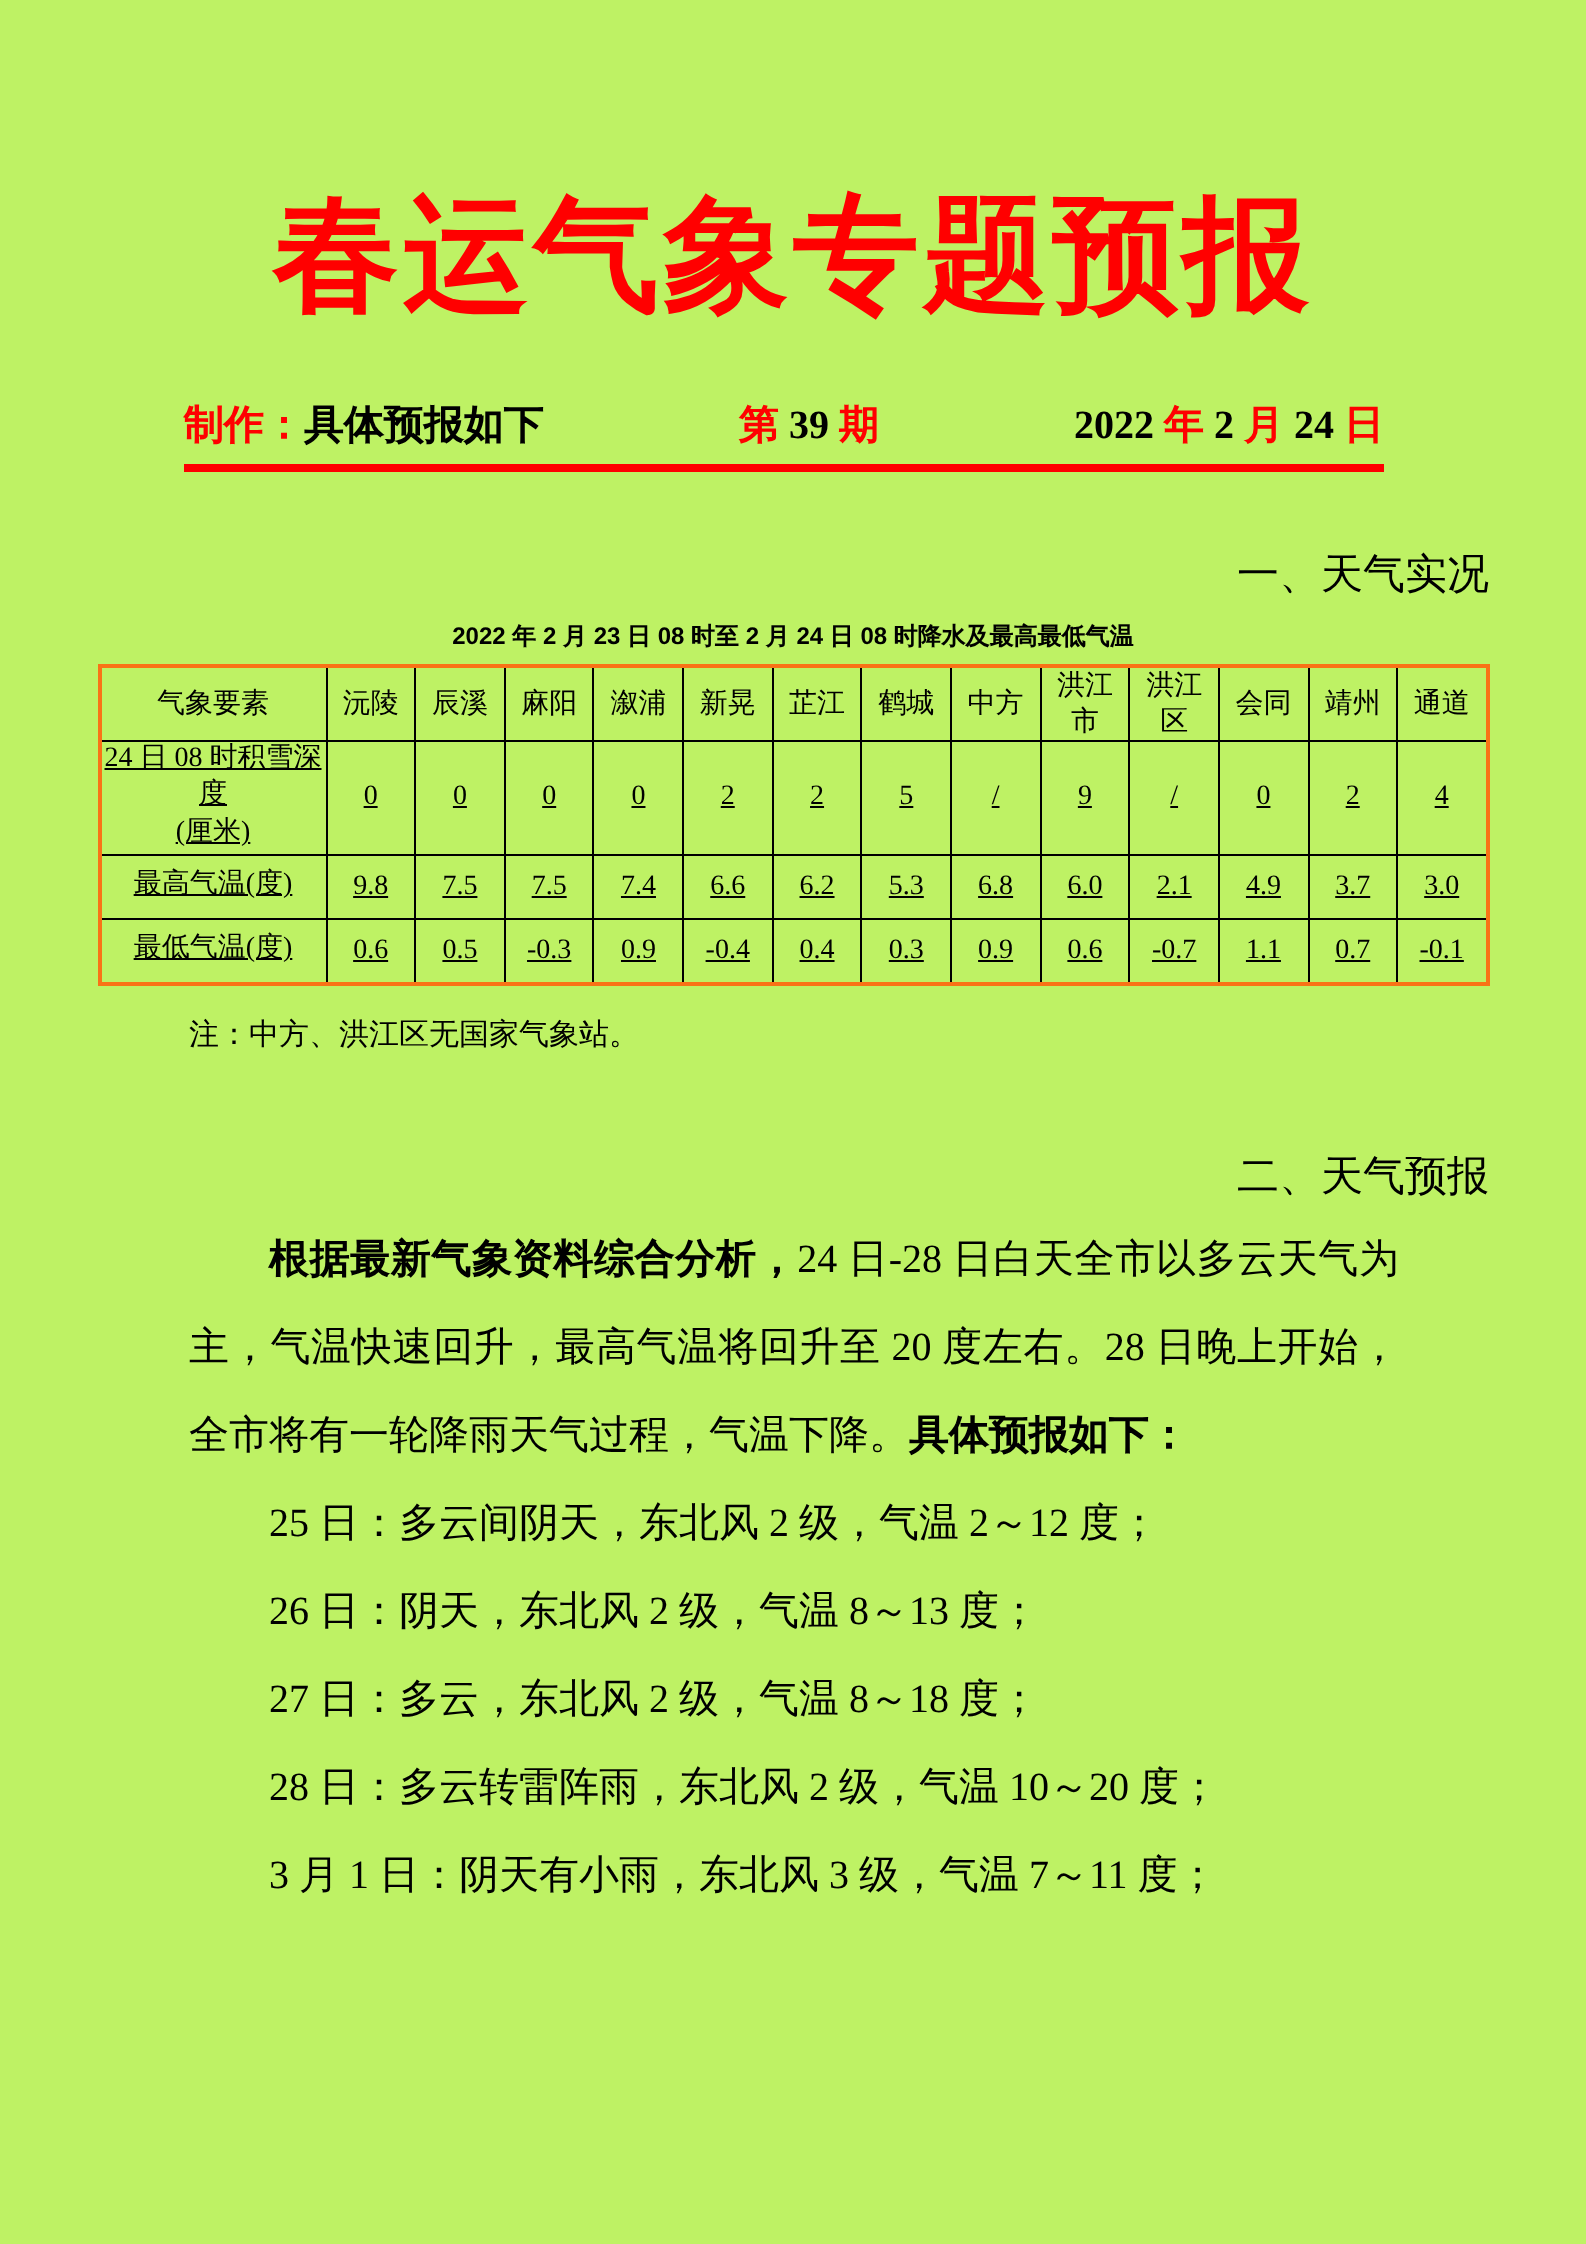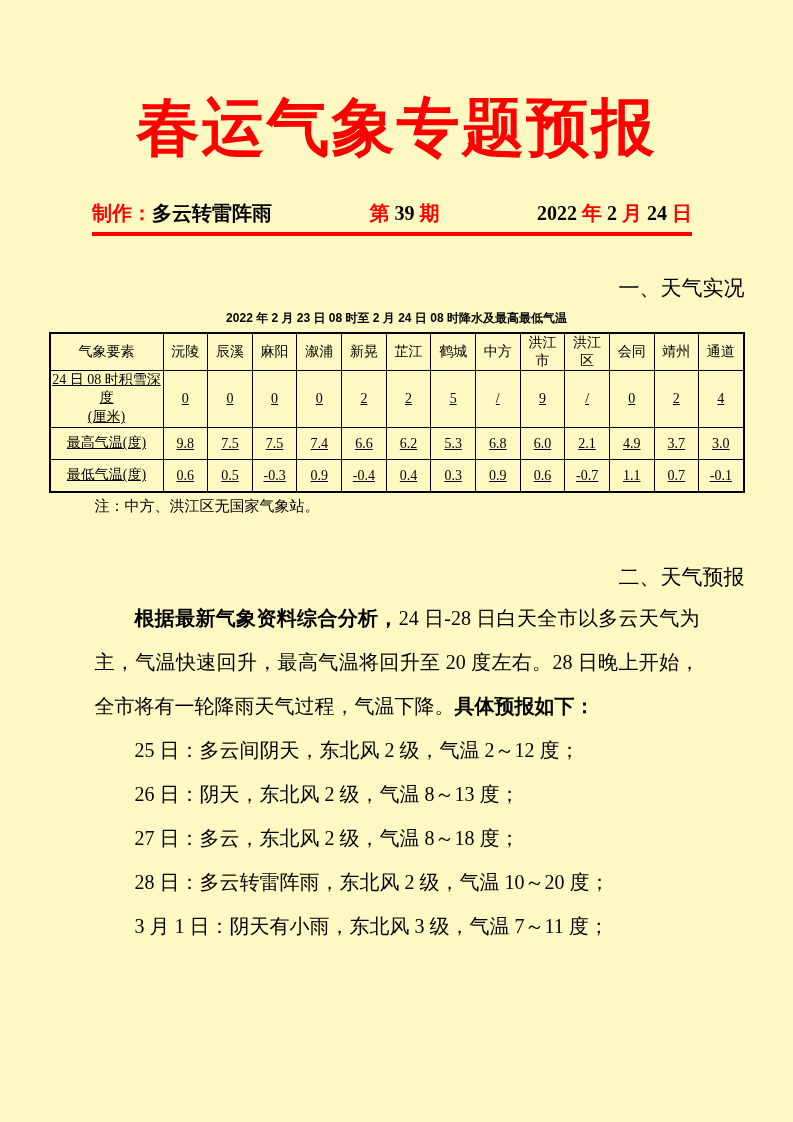--- a/index.html
+++ b/index.html
@@ -6,21 +6,21 @@
   body {
     background: #ffffff;
     font-family: "Liberation Serif", serif;
     color: #000000;
   }
   .page {
     position: relative;
     width: 793px;
     height: 1122px;
     margin: 0 auto;
-    background: #fef9c3;
+    background: #bef264;
     overflow: hidden;
   }
   
   .doc-title {
     margin: 0;
     padding-top: 92px;
     text-align: center;
     color: #ff0000;
     font-size: 63px;
     line-height: 1.15;
@@ -68,41 +68,41 @@
     font-size: 12px;
     font-weight: bold;
     font-family: "Liberation Sans", sans-serif;
   }
   
   table.weather {
     margin-top: 5px;
     width: 100%;
     border-collapse: collapse;
     table-layout: fixed;
-    border: 2px solid #000000;
+    border: 2px solid #f97316;
     font-size: 14px;
     font-weight: normal;
   }
   table.weather th, table.weather td {
     border: 1px solid #000;
     text-align: center;
     vertical-align: middle;
     padding: 0 1px;
     font-weight: normal;
     overflow: hidden;
   }
   table.weather thead th { height: 34px; }
   table.weather thead th:first-child { width: 110px; }
   table.weather tbody tr:first-child th,
   table.weather tbody tr:first-child td { height: 48px; }
   table.weather tbody tr th,
   table.weather tbody tr td { height: 31px; text-decoration: underline; }
   table.weather .rowlabel { line-height: 1.35; }
   .note {
-    margin-top: 4px;
+    margin-top: 16px;
     padding-left: 46px;
     font-size: 15px;
     line-height: 1.3;
   }
   
   .body-wrap {
     padding-left: 46px;
     padding-right: 45px;
   }
   .body-para {
@@ -119,21 +119,21 @@
   }
 </style>
 </head>
 <body>
 
 <div class="page">
 
   <h1 class="doc-title">春运气象专题预报</h1>
 
   <div class="meta-row">
-    <span><span class="red">制作：</span><span>多云转雷阵雨</span></span>
+    <span><span class="red">制作：</span><span>具体预报如下</span></span>
     <span><span class="red">第</span><span> 39 </span><span class="red">期</span></span>
     <span><span>2022 </span><span class="red">年</span><span> 2 </span><span class="red">月</span><span> 24 </span><span class="red">日</span></span>
   </div>
 
   <div class="red-rule"></div>
 
   <div class="content">
 
     <h2 class="section-heading">一、天气实况</h2>
 

